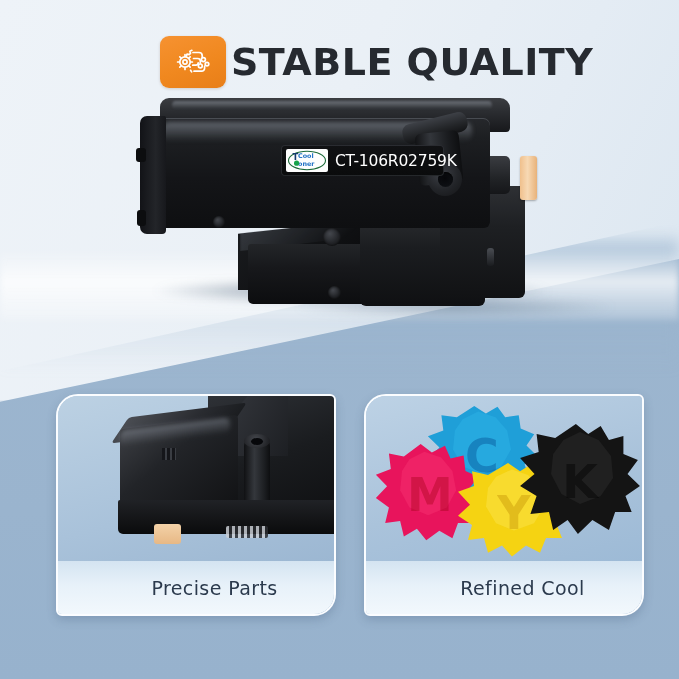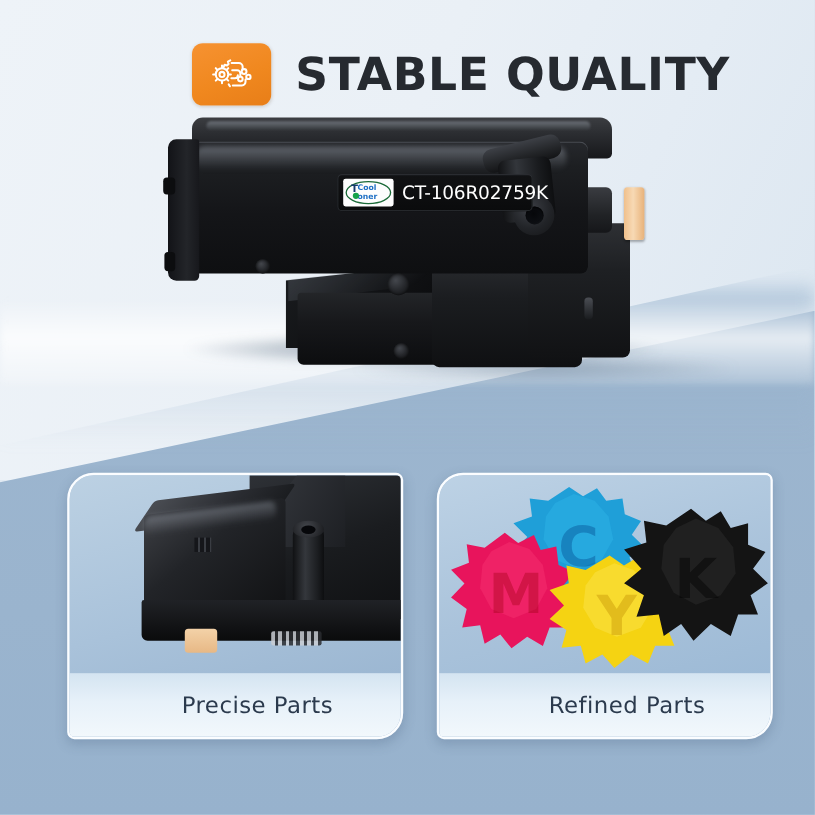--- a/index.html
+++ b/index.html
@@ -35,21 +35,21 @@
   }
   .bg-shelf{
     position:absolute;left:0;top:250px;width:679px;height:70px;
     background:linear-gradient(to bottom,rgba(255,255,255,0) 0%,rgba(255,255,255,.75) 45%,rgba(255,255,255,.2) 100%);
     filter:blur(3px);
   }
 
   
   .header{
     position:absolute;left:160px;top:36px;height:52px;
-    display:flex;align-items:center;gap:20px;
+    display:flex;align-items:center;gap:5px;
   }
   .badge{
     width:66px;height:52px;border-radius:9px;
     background:linear-gradient(160deg,#f69231 0%,#f0881f 55%,#e87e18 100%);
     display:flex;align-items:center;justify-content:center;
     box-shadow:0 1px 3px rgba(70,40,0,.18);
   }
   .badge svg{display:block;}
   .title{
     font-size:38px;letter-spacing:.5px;font-weight:700;color:#262a30;
@@ -409,18 +409,18 @@
           <svg class="blob" viewBox="0 0 120 120" preserveAspectRatio="none">
             <path d="M56 2 L68 12 L80 4 L88 18 L102 14 L102 32 L116 38 L106 52 L118 64
                      L104 74 L110 90 L94 90 L88 108 L72 98 L58 112 L48 98 L34 108 L30 90
                      L12 92 L18 74 L2 64 L16 52 L2 36 L20 30 L18 12 L36 16 Z" fill="#141414"></path>
             <path d="M44 18 L60 10 L78 18 L90 34 L92 56 L80 74 L60 82 L42 72 L32 52 L34 32 Z" fill="#2a2a2a" opacity="0.55"></path>
           </svg>
           <div class="ltr" style="font-size:46px;color:#3b3b3b;opacity:.6;">K</div>
         </div>
       </div>
       <div class="card-caption">
-        <span>Refined Parts</span>
+        <span>Refined Cool</span>
       </div>
     </div>
 
   </div>
 </div>
 
 </body></html>

